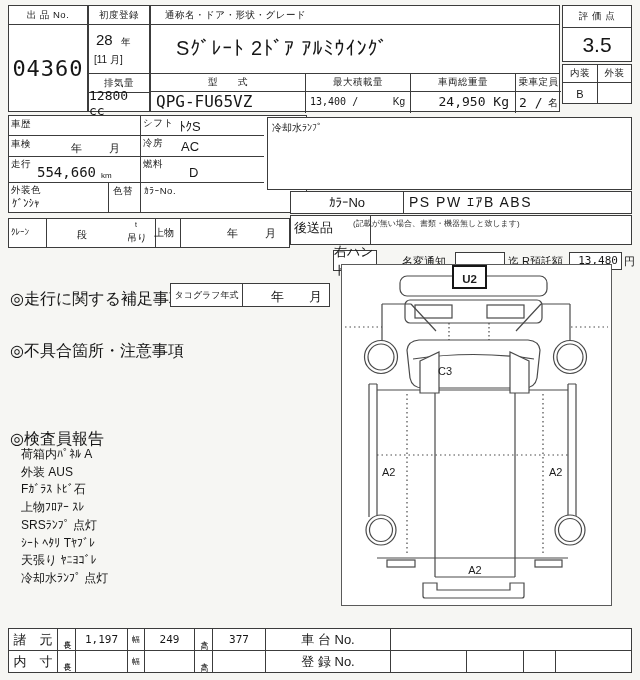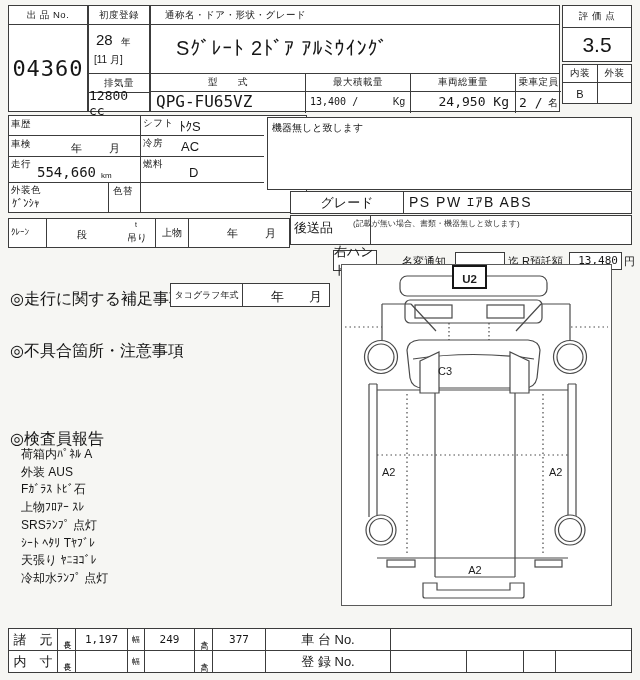--- a/index.html
+++ b/index.html
@@ -116,44 +116,47 @@
       <span class="abs f13" style="left:48px;top:8px">D</span>
     </div>
 
     <div class="abs br" style="left:0;top:67px;width:100px;height:29px">
       <span class="abs lbl" style="left:2px;top:1px">外装色</span>
       <span class="abs f11" style="left:3px;top:14px">ｹﾞﾝｼｬ</span>
     </div>
     <div class="abs br" style="left:100px;top:67px;width:32px;height:29px">
       <span class="abs lbl" style="left:4px;top:2px">色替</span>
     </div>
+    <div class="abs" style="left:132px;top:67px;width:123px;height:29px">
+      <span class="abs lbl" style="left:3px;top:2px">ｶﾗｰNo.</span>
+    </div>
   </div>
 
   <div class="box" style="left:8px;top:218px;width:282px;height:30px">
     <div class="abs br" style="left:0;top:0;width:38px;height:28px">
       <span class="abs f9" style="left:2px;top:8px">ｸﾚｰﾝ</span>
     </div>
     <div class="abs br" style="left:38px;top:0;width:109px;height:28px">
       <span class="abs f10" style="left:30px;top:9px">段</span>
       <span class="abs f7" style="left:88px;top:2px">t</span>
       <span class="abs f10" style="left:80px;top:12px">吊り</span>
     </div>
-    <div class="abs br cc f10" style="left:147px;top:0;width:33px;height:28px">上物</div>
+    <div class="abs br cc f10" style="left:139px;top:0;width:33px;height:28px">上物</div>
     <div class="abs" style="left:180px;top:0;width:100px;height:28px">
       <span class="abs f11" style="left:38px;top:7px">年</span>
       <span class="abs f11" style="left:76px;top:7px">月</span>
     </div>
   </div>
 
   <div class="box" style="left:267px;top:117px;width:365px;height:73px">
-    <span class="abs f10" style="left:4px;top:3px">機器無しと致します</span>
+    <span class="abs f10" style="left:4px;top:3px">冷却水ﾗﾝﾌﾟ</span>
   </div>
 
   <div class="box" style="left:290px;top:191px;width:342px;height:23px">
-    <div class="abs br cc f105" style="left:0;top:0;width:113px;height:21px">グレード</div>
+    <div class="abs br cc f105" style="left:0;top:0;width:113px;height:21px">ｶﾗｰNo</div>
     <div class="abs f14" style="left:118px;top:2px;letter-spacing:1.5px">PS PW ｴｱB ABS</div>
   </div>
 
   <div class="box" style="left:290px;top:215px;width:342px;height:30px">
     <div class="abs br" style="left:0;top:0;width:80px;height:28px">
       <span class="abs f105" style="left:3px;top:3px">後送品</span>
     </div>
     <span class="abs f8" style="left:62px;top:2px;color:#333">(記載が無い場合、書類・機器無しと致します)</span>
   </div>
 

